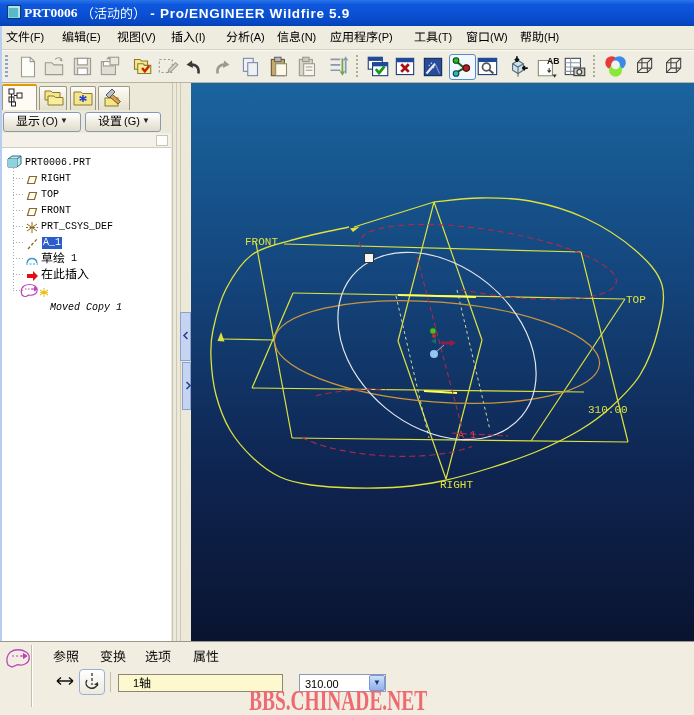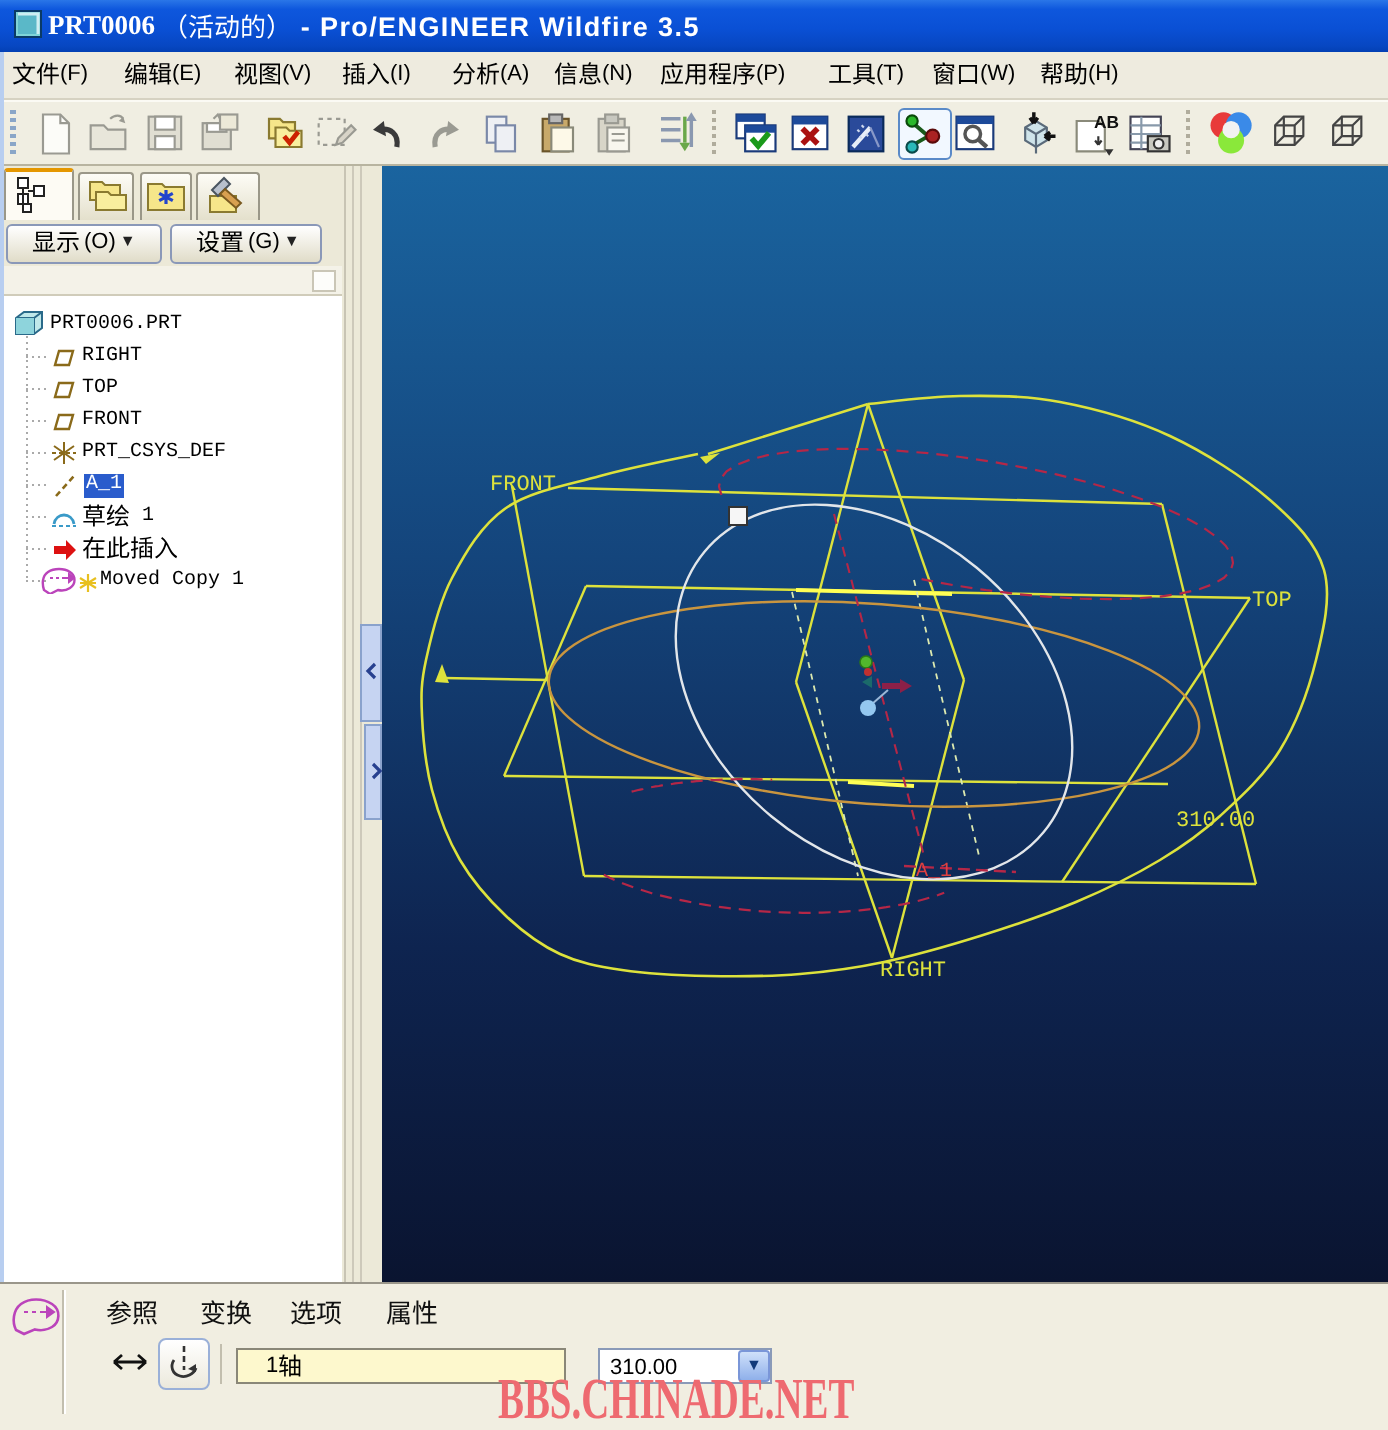--- a/index.html
+++ b/index.html
@@ -14,21 +14,21 @@
     </svg>
 <div class="abs" style="left:24px;top:4px;display:flex;align-items:center;height:18px;color:#fff;font-weight:bold;font-size:13.5px">
 <span style="font-family:Liberation Serif, serif;white-space:pre">PRT0006 </span>
       <svg style="display:block" width="65" height="13" viewBox="0 0 65 13" fill="#ffffff">
         <path transform="translate(0.00,11.18) scale(0.0130,-0.0130)" d="M695 380C695 185 774 26 894 -96L954 -65C839 54 768 202 768 380C768 558 839 706 954 825L894 856C774 734 695 575 695 380Z"></path>
         <path transform="translate(13.00,11.18) scale(0.0130,-0.0130)" d="M91 774C152 741 236 693 278 662L322 724C279 752 194 798 133 827ZM42 499C103 466 186 418 227 390L269 452C226 480 142 525 83 554ZM65 -16 129 -67C188 26 258 151 311 257L256 306C198 193 119 61 65 -16ZM320 547V475H609V309H392V-79H462V-36H819V-74H891V309H680V475H957V547H680V722C767 737 848 756 914 778L854 836C743 797 540 765 367 747C375 730 385 701 389 683C460 690 535 699 609 710V547ZM462 32V240H819V32Z"></path>
         <path transform="translate(26.00,11.18) scale(0.0130,-0.0130)" d="M89 758V691H476V758ZM653 823C653 752 653 680 650 609H507V537H647C635 309 595 100 458 -25C478 -36 504 -61 517 -79C664 61 707 289 721 537H870C859 182 846 49 819 19C809 7 798 4 780 4C759 4 706 4 650 10C663 -12 671 -43 673 -64C726 -68 781 -68 812 -65C844 -62 864 -53 884 -27C919 17 931 159 945 571C945 582 945 609 945 609H724C726 680 727 752 727 823ZM89 44 90 45V43C113 57 149 68 427 131L446 64L512 86C493 156 448 275 410 365L348 348C368 301 388 246 406 194L168 144C207 234 245 346 270 451H494V520H54V451H193C167 334 125 216 111 183C94 145 81 118 65 113C74 95 85 59 89 44Z"></path>
         <path transform="translate(39.00,11.18) scale(0.0130,-0.0130)" d="M552 423C607 350 675 250 705 189L769 229C736 288 667 385 610 456ZM240 842C232 794 215 728 199 679H87V-54H156V25H435V679H268C285 722 304 778 321 828ZM156 612H366V401H156ZM156 93V335H366V93ZM598 844C566 706 512 568 443 479C461 469 492 448 506 436C540 484 572 545 600 613H856C844 212 828 58 796 24C784 10 773 7 753 7C730 7 670 8 604 13C618 -6 627 -38 629 -59C685 -62 744 -64 778 -61C814 -57 836 -49 859 -19C899 30 913 185 928 644C929 654 929 682 929 682H627C643 729 658 779 670 828Z"></path>
         <path transform="translate(52.00,11.18) scale(0.0130,-0.0130)" d="M305 380C305 575 226 734 106 856L46 825C161 706 232 558 232 380C232 202 161 54 46 -65L106 -96C226 26 305 185 305 380Z"></path>
       </svg>
-      <span style="font-family:'Liberation Sans',sans-serif;white-space:pre;font-size:13.5px;letter-spacing:0.7px"> - Pro/ENGINEER Wildfire 3.5</span>
+      <span style="font-family:'Liberation Sans',sans-serif;white-space:pre;font-size:13.5px;letter-spacing:0.7px"> - Pro/ENGINEER Wildfire 5.9</span>
     </div>
 <div class="abs" style="left:0;top:26px;width:694px;height:24px;background:#eeebdf;border-bottom:1px solid #d6d2c2"></div>
 <div style="position:absolute;left:6px;top:31px;display:flex;align-items:center;gap:0px">
       <svg style="display:block" width="24" height="12" viewBox="0 0 24 12" fill="#000000">
         <path transform="translate(0.00,10.32) scale(0.0120,-0.0120)" d="M423 823C453 774 485 707 497 666L580 693C566 734 531 799 501 847ZM50 664V590H206C265 438 344 307 447 200C337 108 202 40 36 -7C51 -25 75 -60 83 -78C250 -24 389 48 502 146C615 46 751 -28 915 -73C928 -52 950 -20 967 -4C807 36 671 107 560 201C661 304 738 432 796 590H954V664ZM504 253C410 348 336 462 284 590H711C661 455 592 344 504 253Z"></path>
         <path transform="translate(12.00,10.32) scale(0.0120,-0.0120)" d="M317 341V268H604V-80H679V268H953V341H679V562H909V635H679V828H604V635H470C483 680 494 728 504 775L432 790C409 659 367 530 309 447C327 438 359 420 373 409C400 451 425 504 446 562H604V341ZM268 836C214 685 126 535 32 437C45 420 67 381 75 363C107 397 137 437 167 480V-78H239V597C277 667 311 741 339 815Z"></path>
       </svg>
       <span style="font-family:'Liberation Sans',sans-serif;font-size:11px;color:#000000;line-height:12px">(F)</span>
     </div>
 <div style="position:absolute;left:62px;top:31px;display:flex;align-items:center;gap:0px">
@@ -333,21 +333,21 @@
     </div>
 <div class="abs" style="left:13px;top:290px;width:12px;height:1px;background:repeating-linear-gradient(90deg,#aaa 0 1px,transparent 1px 3px)"></div>
 <div style="position:absolute;left:20px;top:283px;"><svg width="19" height="14" viewBox="0 0 19 14">
         <path d="M2 12c-1-3-1-7 2-9s8-2 11 0 3 6 0 8c-1.5 1-4 1.5-6 1l-4 2z" fill="none" stroke="#bb44bb" stroke-width="1.2"></path>
         <path d="M5 6h1.5M8 6h1.5M11 6h1.5" stroke="#bb44bb"></path>
         <path d="M12 6l4 0M14.5 4l2.5 2-2.5 2z" fill="#bb44bb" stroke="#bb44bb"></path>
       </svg></div>
 <div style="position:absolute;left:39px;top:284px;"><svg width="10" height="11" viewBox="0 0 10 11">
         <path d="M5 1v9M1 3l8 5M9 3L1 8M1 5.5h8" stroke="#e8c020" stroke-width="1.1"></path>
       </svg></div>
-<div style="position:absolute;left:50px;top:285px;font-family:'Liberation Mono',monospace;font-size:10px;line-height:12px;color:#000;white-space:pre;">Moved Copy 1</div>
+<div style="position:absolute;left:50px;top:302px;font-family:'Liberation Mono',monospace;font-size:10px;line-height:12px;color:#000;white-space:pre;font-style:italic;">Moved Copy 1</div>
 <div class="abs" style="left:172px;top:83px;width:19px;height:558px;background:#ece9d8;border-left:1px solid #c8c4b4"></div>
 <div class="abs" style="left:176px;top:83px;width:1px;height:558px;background:#cdc9ba"></div>
 <div class="abs" style="left:180px;top:83px;width:1px;height:558px;background:#cdc9ba"></div>
 <div class="abs" style="left:180px;top:312px;width:11px;height:49px;background:#c6d4f2;border:1px solid #8aa2cc"></div>
 <div class="abs" style="left:182px;top:362px;width:9px;height:48px;background:#c6d4f2;border:1px solid #8aa2cc"></div>
 <svg class="abs" style="left:182px;top:331px" width="8" height="9" viewBox="0 0 8 9">
       <path d="M5.5 1L2 4.5 5.5 8" fill="none" stroke="#27408f" stroke-width="1.6"></path>
     </svg>
 <svg class="abs" style="left:184px;top:381px" width="8" height="9" viewBox="0 0 8 9">
       <path d="M2.5 1L6 4.5 2.5 8" fill="none" stroke="#27408f" stroke-width="1.6"></path>

